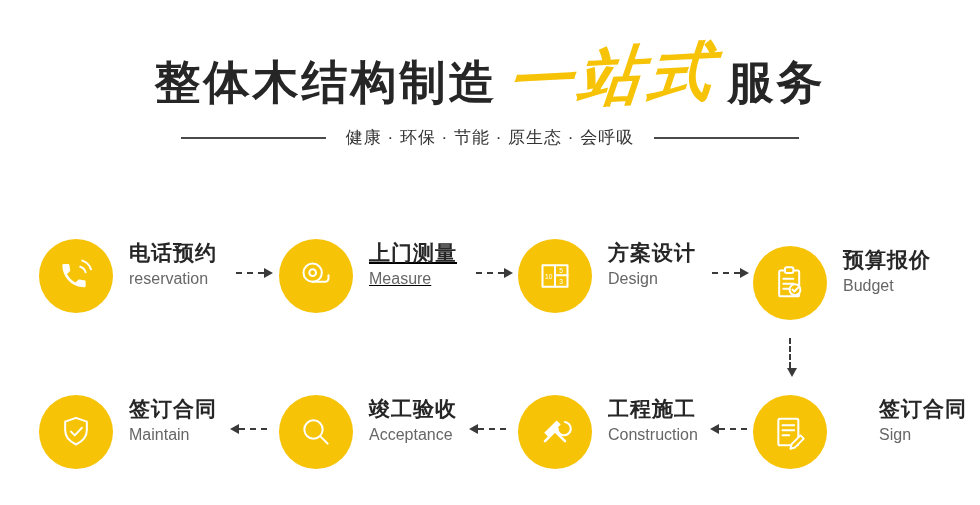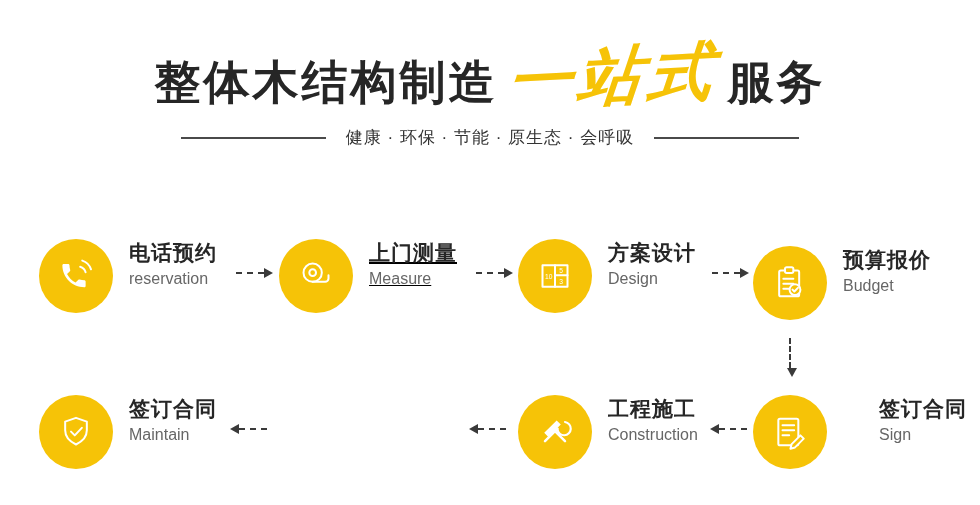--- a/index.html
+++ b/index.html
@@ -195,20 +195,34 @@
           <path class="icon-stroke" d="M27 21a8 8 0 109-9" style="stroke-width:2.6"></path>
         </svg>
       </span>
     </div>
     <div class="step-text">
       <div class="step-title">工程施工</div>
       <div class="step-sub">Construction</div>
     </div>
   </div>
 
+  <div class="step" style="left:279px;top:395px;">
+    <div class="badge">
+      <span>
+        <svg viewBox="0 0 48 48" width="40" height="40">
+          <circle class="icon-stroke" cx="21" cy="21" r="11"></circle>
+          <path class="icon-stroke" d="M29.5 29.5L38 38"></path>
+        </svg>
+      </span>
+    </div>
+    <div class="step-text">
+      <div class="step-title">竣工验收</div>
+      <div class="step-sub">Acceptance</div>
+    </div>
+  </div>
 
   <div class="step" style="left:39px;top:395px;">
     <div class="badge">
       <span>
         <svg viewBox="0 0 48 48" width="40" height="40">
           <path class="icon-stroke" d="M24 7l13 4.5V22c0 8.5-5.5 13.5-13 17-7.5-3.5-13-8.5-13-17V11.5z"></path>
           <path class="icon-stroke" d="M18 23.5l4.5 4.5L31 19"></path>
         </svg>
       </span>
     </div>

